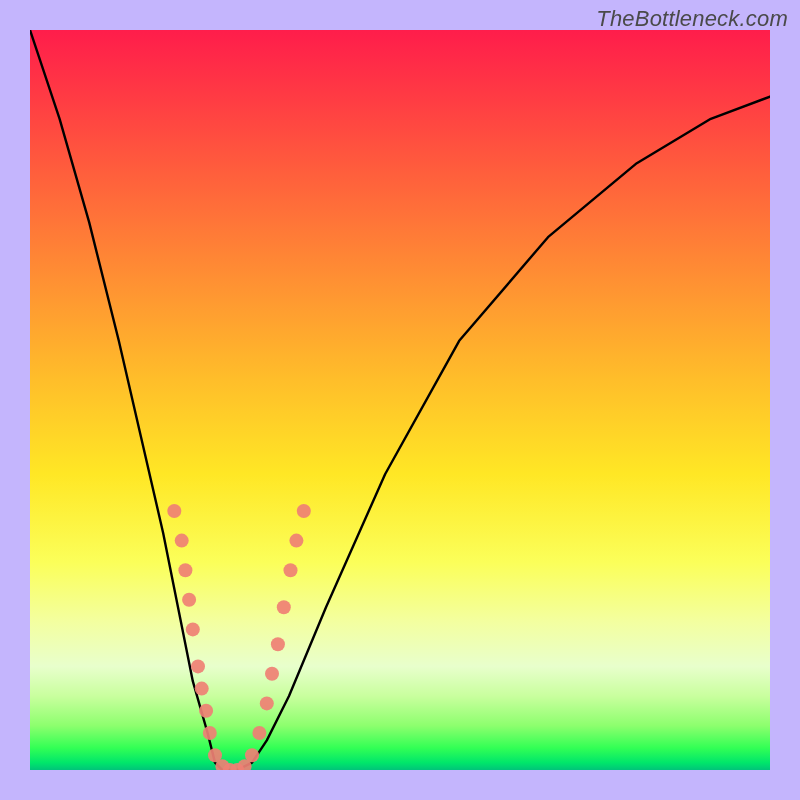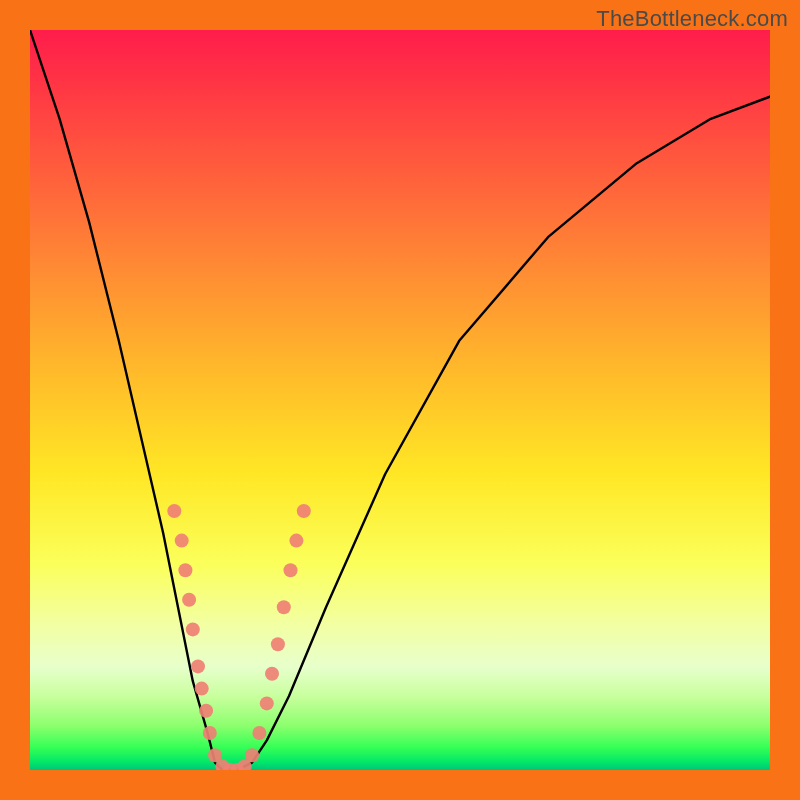--- a/index.html
+++ b/index.html
@@ -8,21 +8,22 @@
     width: 800px;
     height: 800px;
     overflow: hidden;
     background: #000;
     font-family: Arial, Helvetica, sans-serif;
   }
   .frame {
     position: relative;
     width: 800px;
     height: 800px;
-    background: #f97316;
+    background: #c4b5fd;
+    font-style: italic;
   }
   .plot-area {
     position: absolute;
     left: 30px;
     top: 30px;
     width: 740px;
     height: 740px;
     background: linear-gradient(to bottom,
       #ff1d4b 0%,
       #ff3445 7%,

